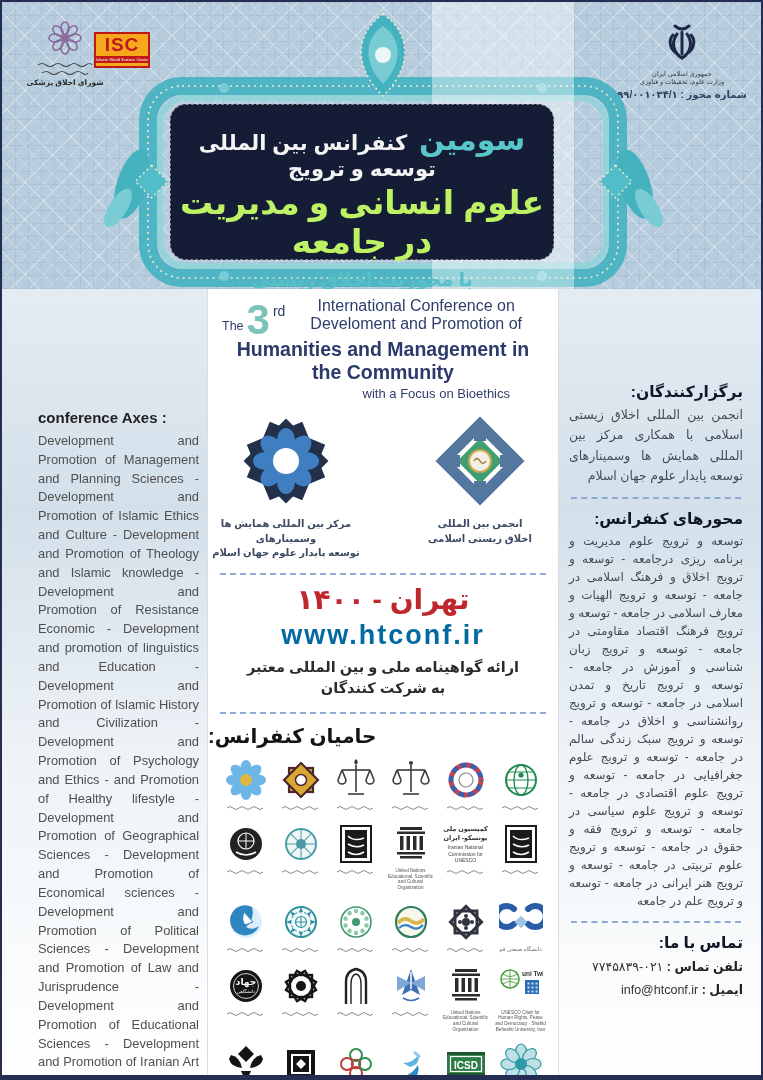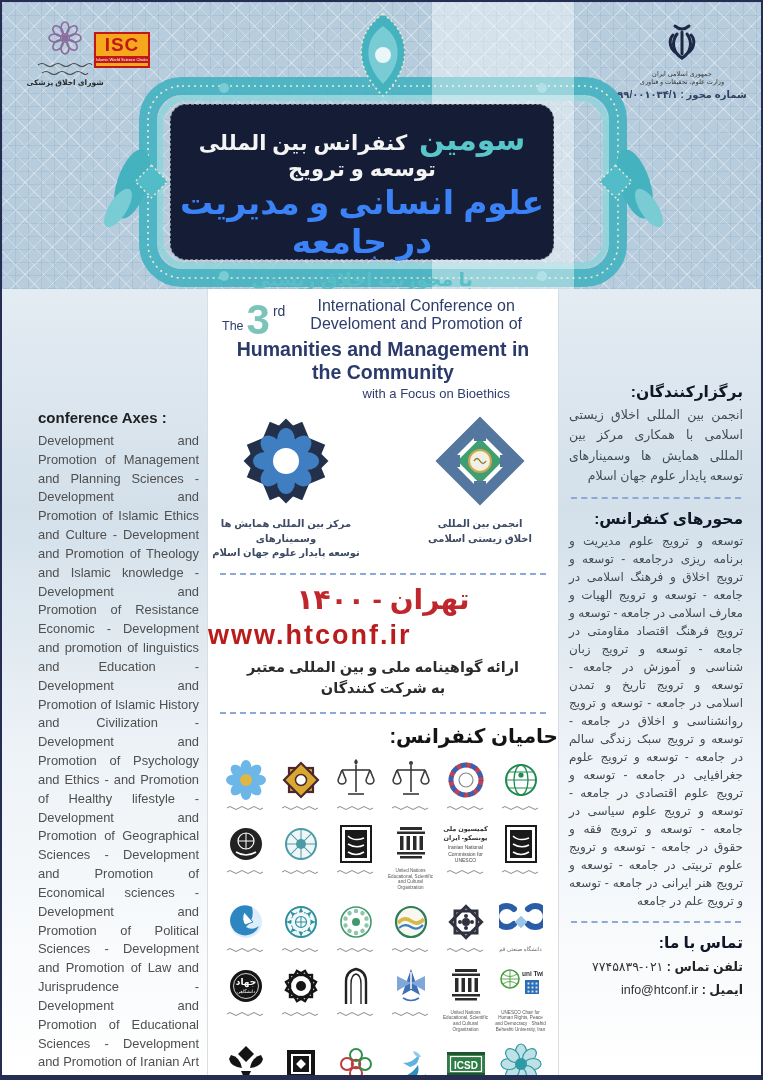--- a/index.html
+++ b/index.html
@@ -17,21 +17,21 @@
       repeating-linear-gradient(90deg, rgba(125,158,185,.22) 0 1px, transparent 1px 13px);
   }
   .ornament{ position:absolute; inset:0; z-index:1; }
   .white-strip{ position:absolute; left:430px; top:0; width:142px; height:287px;
     background:rgba(255,255,255,.42); z-index:2; }
   .title-box{ position:absolute; left:168px; top:102px; width:384px; height:156px; z-index:3;
     background:#141c36; border-radius:16px; border:1px dashed rgba(240,234,214,.5);
     direction:rtl; text-align:center; padding-top:17px; }
   .tb-l1{ font-size:21px; font-weight:bold; color:#f4f4f4; letter-spacing:.5px; }
   .tb-lead{ font-size:30px; font-weight:bold; color:#59c6c9; margin-left:6px; }
-  .tb-l2{ font-size:33px; font-weight:bold; color:#3b82f6; margin-top:2px; }
+  .tb-l2{ font-size:33px; font-weight:bold; color:#bef264; margin-top:2px; }
   .tb-l3{ font-size:19px; font-weight:bold; color:#58bfc7; margin-top:7px; }
 
   .med-logo{ position:absolute; left:24px; top:18px; width:78px; z-index:4; text-align:center; }
   .med-cap{ font-size:7.5px; font-weight:bold; color:#2b2b2b; margin-top:2px; }
   .squig{ display:block; margin:1px auto 0; }
 
   .isc-box{ position:absolute; left:92px; top:30px; width:56px; height:36px; z-index:4;
     background:#f6a81c; border:2.5px solid #c01818; text-align:center; }
   .isc-label{ font-size:19px; font-weight:bold; color:#c01818; line-height:22px; letter-spacing:1px;}
   .isc-sub{ background:#c01818; color:#fff; font-size:4px; line-height:7px; white-space:nowrap; overflow:hidden;}
@@ -69,24 +69,24 @@
   .en-ord{ font-size:14px; transform:translateY(-18px); }
   .en-rest{ font-size:16px; padding-bottom:4px;text-align:center; }
   .en-l2{ font-size:19.5px; font-weight:bold; color:#2b3a6a; text-align:center; margin-top:1px; }
   .en-l3{ font-size:13px; text-align:right; padding-right:34px; margin-top:2px; }
 
   .org-logos{ display:flex; justify-content:center; align-items:flex-start; gap:44px; margin-top:14px; }
   .org-logo{ width:150px; text-align:center; direction:rtl; }
   .org-cap{ font-size:10px; font-weight:bold; color:#3d4a63; line-height:1.45; margin-top:6px; }
 
   .venue{ font-size:28px; font-weight:bold; color:#bf272c; text-align:center; margin-top:4px; direction:rtl;}
-  .website{ font-size:27px; font-weight:bold; color:#b91c1c; text-align:left; letter-spacing:2px; margin-top:4px; }
+  .website{ font-size:27px; font-weight:bold; color:#0369a1; text-align:center; letter-spacing:2px; margin-top:4px; }
   .cert{ font-size:14.5px; font-weight:bold; color:#2b2b2b; text-align:center; line-height:1.5;
          margin:6px auto 0; width:78%; direction:rtl; }
-  .sponsors-heading{ font-size:20px; font-weight:bold; color:#141414; text-align:right; margin:10px 0 10px; direction:rtl;}
+  .sponsors-heading{ font-size:20px; font-weight:bold; color:#141414; text-align:left; margin:10px 0 10px; direction:rtl;}
 
   .sponsors-grid{ display:grid; grid-template-columns:repeat(6,1fr); column-gap:4px; row-gap:9px;
     margin:0 12px; direction:ltr; }
   .cell{ text-align:center; }
   .cell .ic{ height:44px; display:flex; align-items:center; justify-content:center; }
   .cap{ font-size:5.5px; color:#6b6b6b; line-height:1.25; margin-top:2px; }
   .cap-en{ font-size:4.6px; color:#555; }
   .tcell-fa{ font-size:6.5px; font-weight:bold; color:#333; direction:rtl; line-height:1.4;}
   .tcell-en{ font-size:5px; color:#444; margin-top:2px; line-height:1.35;}
 </style>

